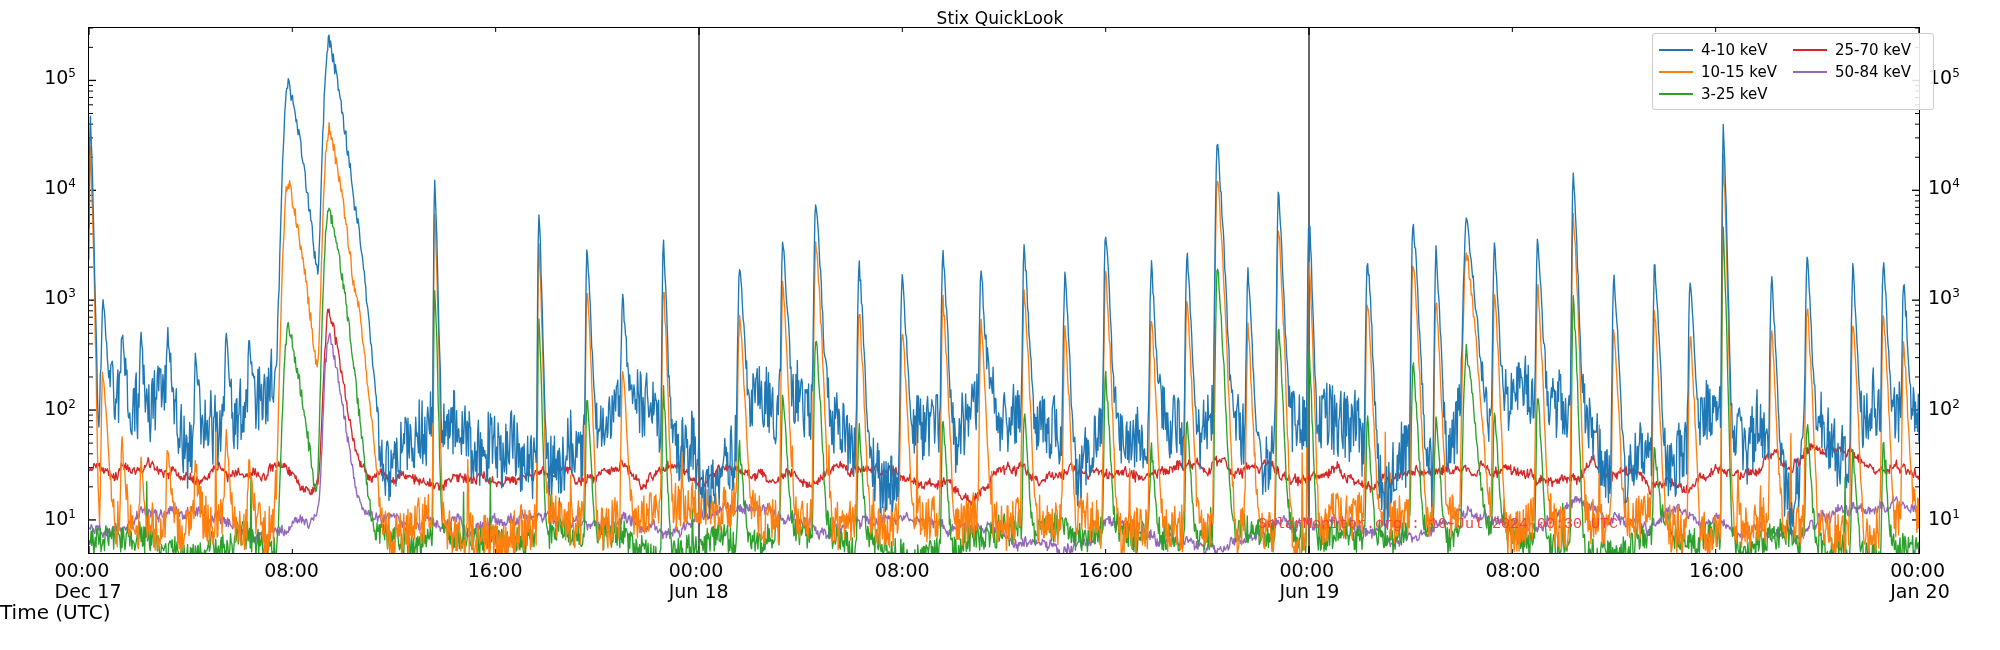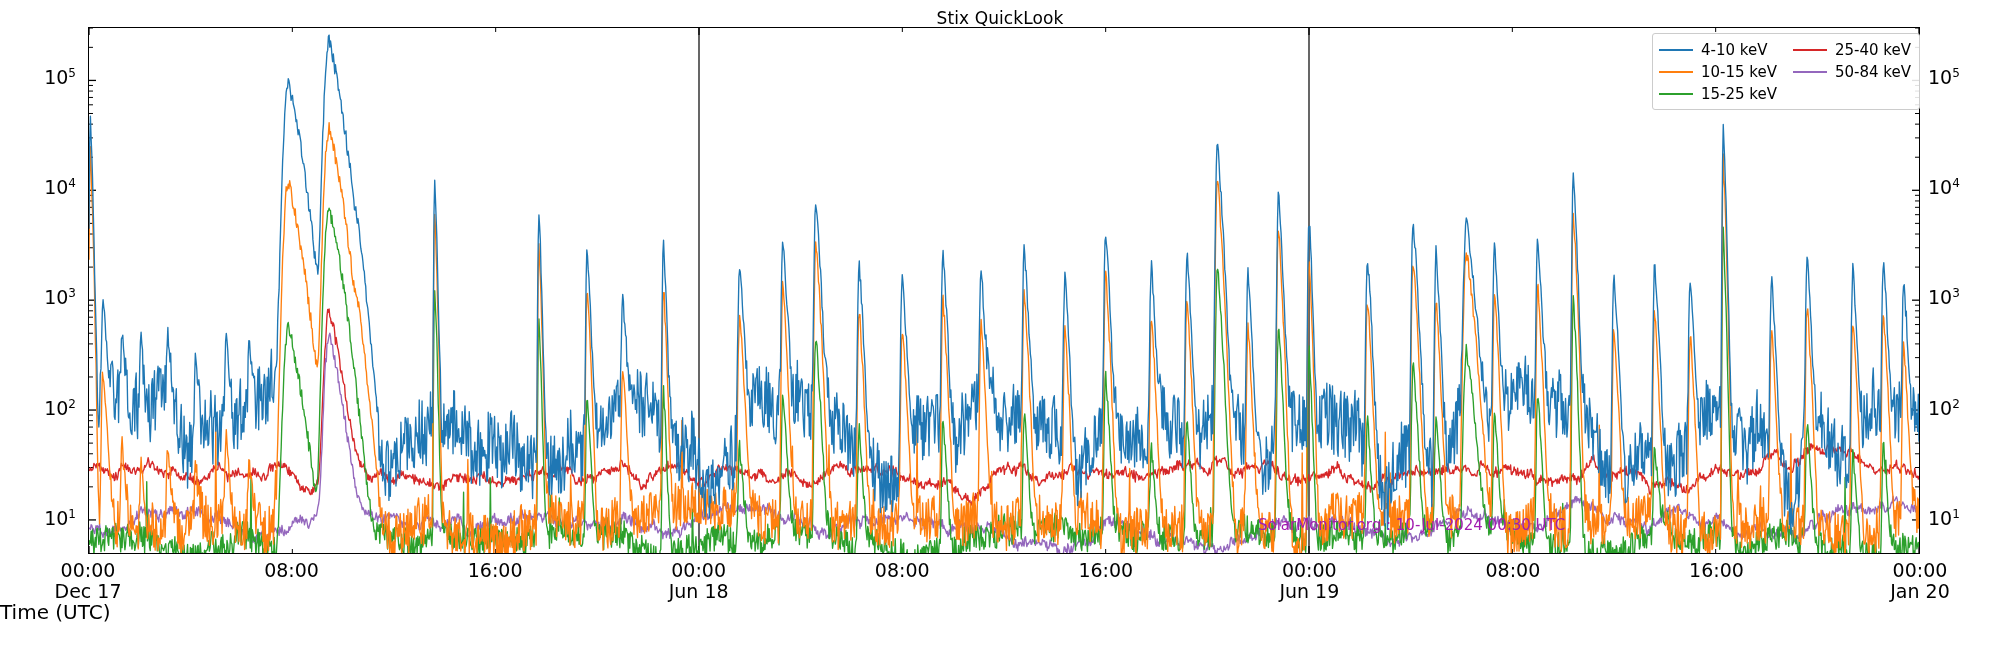--- a/index.html
+++ b/index.html
@@ -22,36 +22,36 @@
           transform:rotate(-90deg);transform-origin:50% 50%;
           text-align:center;font-size:19px;}
   #xlabel{position:absolute;left:0;top:600px;width:2000px;font-size:20px;}
 
   
   .ytick{position:absolute;font-size:19px;text-align:right;white-space:nowrap;line-height:1;}
   .ytick sup{font-size:12px;vertical-align:super;line-height:0;}
   .ytick-l{right:1924px;}
   .ytick-r{left:1928px;text-align:left;}
 
-  .xtick{position:absolute;font-size:19px;white-space:nowrap;text-align:center;
+  .xtick{position:absolute;font-size:19px;white-space:nowrap;
          transform:translateX(-50%);line-height:1.12;}
   .xtick .t2{display:block;}
 
   
   #legend{position:absolute;left:1652px;top:33px;
           border:1px solid #cccccc;background:rgba(255,255,255,.88);
-          border-radius:3px;padding:5px 8px 5px 6px;
+          border-radius:3px;padding:5px 22px 5px 6px;
           display:grid;grid-template-columns:auto auto;column-gap:16px;row-gap:1px;}
   .leg-item{display:flex;align-items:center;height:21px;}
   .leg-line{width:34px;height:0;border-top:2.6px solid #000;margin-right:8px;flex:0 0 34px;}
   .leg-text{font-size:15px;white-space:nowrap;}
 
   
-  #credit{position:absolute;left:1258px;top:516px;font-size:15px;color:#a21caf;
-          white-space:nowrap;}
+  #credit{position:absolute;left:1258px;top:516px;font-size:15px;color:#ef4444;
+          white-space:nowrap;font-family:Liberation Mono, monospace;}
 </style>
 </head>
 <body>
 
 <div id="root">
 
   <div id="chart-title">Stix QuickLook</div>
 
   <div id="ylabel">Counts</div>
 
@@ -196,32 +196,32 @@
       </svg>
   </div>
 
   <div id="legend">
       <div class="leg-item">
         <span class="leg-line" style="border-top-color: rgb(31, 119, 180);"></span>
         <span class="leg-text">4-10 keV</span>
       </div>
       <div class="leg-item">
         <span class="leg-line" style="border-top-color: rgb(214, 39, 40);"></span>
-        <span class="leg-text">25-40 keV</span>
+        <span class="leg-text">25-70 keV</span>
       </div>
       <div class="leg-item">
         <span class="leg-line" style="border-top-color: rgb(255, 127, 14);"></span>
         <span class="leg-text">10-15 keV</span>
       </div>
       <div class="leg-item">
         <span class="leg-line" style="border-top-color: rgb(148, 103, 189);"></span>
         <span class="leg-text">50-84 keV</span>
       </div>
       <div class="leg-item">
         <span class="leg-line" style="border-top-color: rgb(44, 160, 44);"></span>
-        <span class="leg-text">15-25 keV</span>
+        <span class="leg-text">3-25 keV</span>
       </div>
       <div></div>
     </div>
 
   <div id="credit">SolarMonitor.org : 10-Jul-2024 00:30 UTC</div>
 
 </div>
 
 </body></html>

